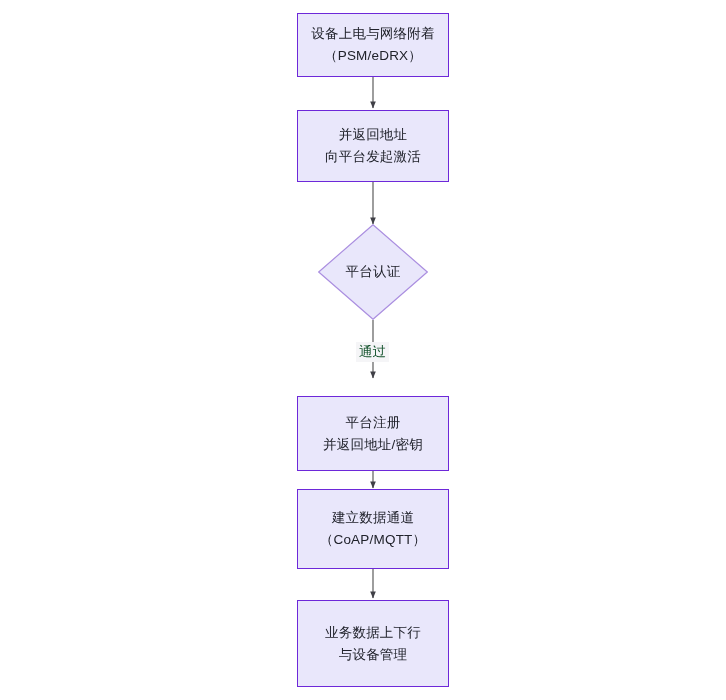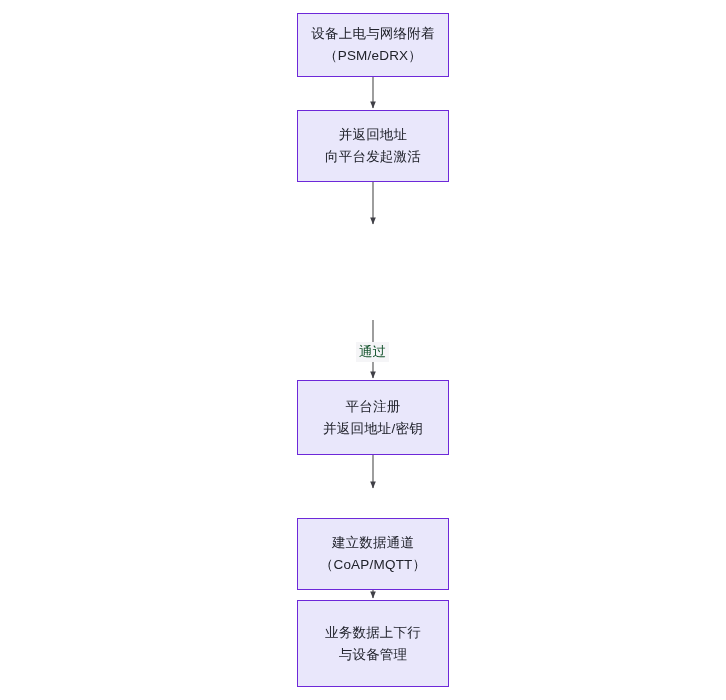--- a/index.html
+++ b/index.html
@@ -114,31 +114,37 @@
   <div class="node" style="left:297px; top:13px; width:152px; height:64px;">
     <span class="node-label">设备上电与网络附着
 （PSM/eDRX）</span>
   </div>
 
   <div class="node" style="left:297px; top:110px; width:152px; height:72px;">
     <span class="node-label">并返回地址
 向平台发起激活</span>
   </div>
 
+  <div class="decision" style="left:318px; top:224px; width:110px; height:96px;">
+    <svg class="decision-shape" viewBox="0 0 110 96" preserveAspectRatio="none" xmlns="http://www.w3.org/2000/svg">
+      <polygon points="55,0.7 109.3,48 55,95.3 0.7,48" fill="#e9e7fb" stroke="#ab8fe0" stroke-width="1.2"></polygon>
+    </svg>
+    <span class="node-label">平台认证</span>
+  </div>
 
   <div class="edge-label" style="left:356px; top:342px;">
     <span>通过</span>
   </div>
 
-  <div class="node" style="left:297px; top:380px; width:152px; height:75px;">
+  <div class="node" style="left:297px; top:396px; width:152px; height:75px;">
     <span class="node-label">平台注册
 并返回地址/密钥</span>
   </div>
 
-  <div class="node" style="left:297px; top:518px; width:152px; height:72px;">
+  <div class="node" style="left:297px; top:489px; width:152px; height:80px;">
     <span class="node-label">建立数据通道
 （CoAP/MQTT）</span>
   </div>
 
   <div class="node" style="left:297px; top:600px; width:152px; height:87px;">
     <span class="node-label">业务数据上下行
 与设备管理</span>
   </div>
 
 </div>

